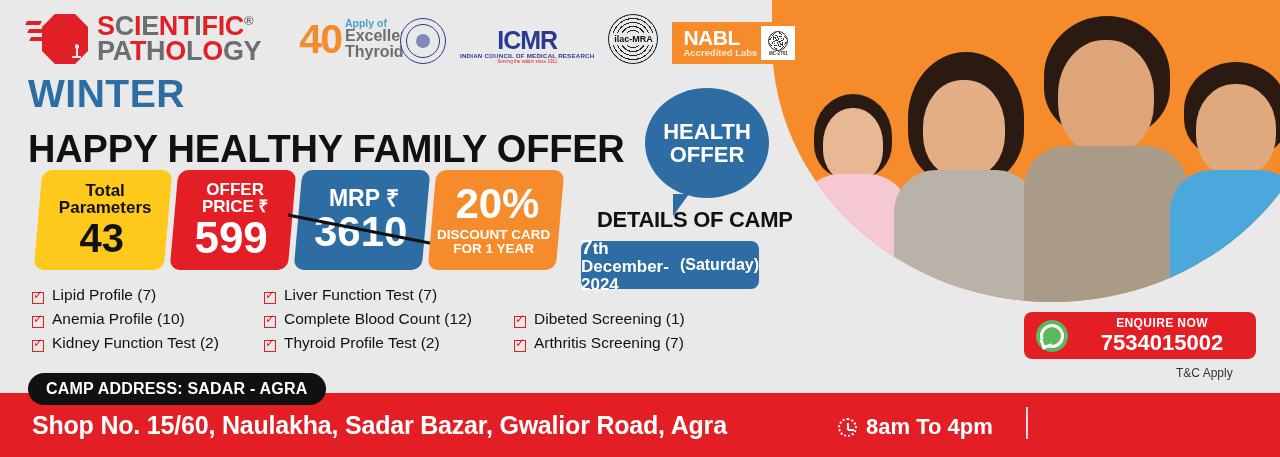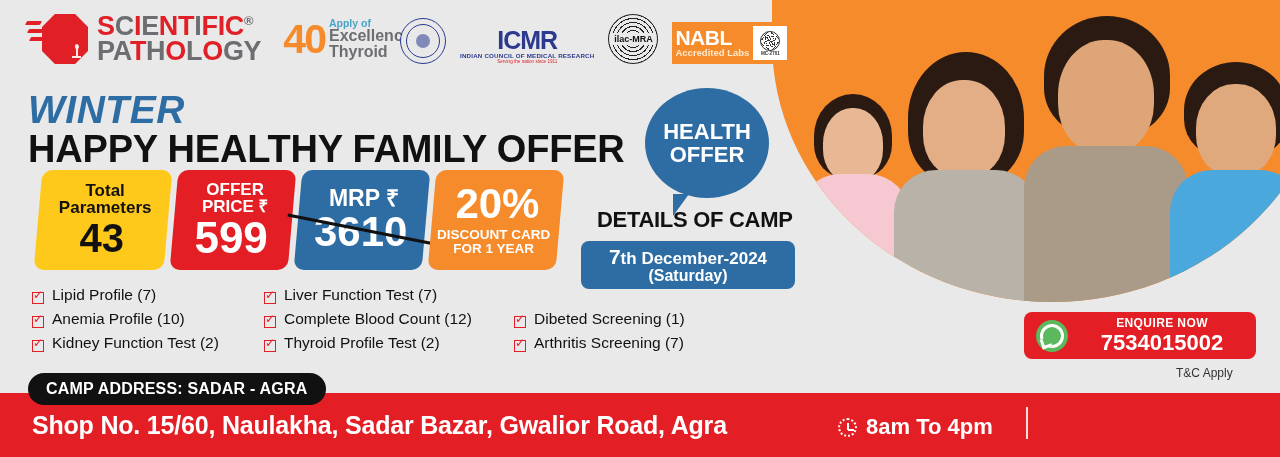--- a/index.html
+++ b/index.html
@@ -51,47 +51,47 @@
   .d1{ left:0px; top:11px; } .d2{ left:2px; top:19px; } .d3{ left:4px; top:27px; }
   .scope{ position:absolute; left:44px; top:33px; width:13px; height:17px; }
   .logo-txt{ line-height:0.93; }
   .logo-txt .l1{ font-size:27px; font-weight:bold; letter-spacing:-0.3px; }
   .logo-txt .l1 .c{ color:#E01F26; } .logo-txt .l1 .g{ color:#6d6e71; }
   .logo-txt .l2{ font-size:27px; font-weight:bold; letter-spacing:-0.3px; }
   .logo-txt .l2 .p{ color:#6d6e71; } .logo-txt .l2 .o{ color:#E01F26; }
   .reg{ font-size:13px; color:#6d6e71; vertical-align:super; }
 
   .forty{ display:flex; align-items:center; gap:4px; margin-left:6px; }
-  .forty .num{ font-size:41px; font-weight:bold; color:#F68B2C; letter-spacing:-2px; line-height:1; }
+  .forty .num{ font-size:41px; font-weight:bold; color:#F68B2C; letter-spacing:-2px; line-height:1;margin-left:16px; }
   .forty .tx{ line-height:1.0; }
   .forty .yrs{ font-size:10.5px; color:#4aa3c7; font-weight:bold; }
   .forty .exc{ font-size:16px; color:#6d6e71; font-weight:bold; line-height:1.0; }
   .forty .srv{ font-size:16px; color:#6d6e71; font-weight:bold; line-height:1.0; }
 
   .badges{ position:absolute; left:400px; top:14px; display:flex; align-items:flex-end; gap:14px; }
   .seal{ width:46px; height:46px; border-radius:50%; border:1.6px solid #2b3a8f; position:relative; background:#e9e9e9; }
   .seal .inner{ position:absolute; inset:5px; border-radius:50%; border:1px solid #2b3a8f; }
   .seal .core{ position:absolute; left:50%; top:50%; width:14px; height:14px; margin:-7px 0 0 -7px; border-radius:50%; background:#2b3a8f; opacity:.55;}
   .icmr{ text-align:center; }
   .icmr .big{ font-size:25px; font-weight:bold; color:#2b3a8f; letter-spacing:-1px; line-height:0.9; }
   .icmr .sm{ font-size:6.2px; color:#2b3a8f; font-weight:bold; line-height:1.15; letter-spacing:.2px;}
   .icmr .tiny{ font-size:4.6px; color:#E01F26; }
   .ilac{ width:50px; height:50px; border-radius:50%; border:1.4px solid #222; display:flex; align-items:center; justify-content:center; background:#e9e9e9;
          background-image:repeating-radial-gradient(circle, #222 0 1px, transparent 1px 4px); }
   .ilac span{ font-size:9px; font-weight:bold; color:#111; background:#e9e9e9; padding:1px 2px; }
-  .nabl{ display:flex; align-items:center; gap:4px; background:#F68B2C; padding:4px 3px; }
+  .nabl{ display:flex; align-items:center; gap:4px; background:#F68B2C; padding:4px 11px; }
   .nabl .t1{ font-size:21px; font-weight:bold; color:#fff; line-height:0.9; letter-spacing:-.5px;}
   .nabl .t2{ font-size:9.5px; font-weight:bold; color:#ffe9cf; line-height:1; }
   .nabl .mc{ width:34px; height:34px; background:#fff; display:flex; flex-direction:column; align-items:center; justify-content:center; }
   .nabl .mc .ring{ width:20px; height:20px; border-radius:50%; border:1.5px solid #333;
                    background-image:repeating-conic-gradient(#333 0 3deg, #fff 3deg 9deg); }
   .nabl .mc .lbl{ font-size:4.6px; font-weight:bold; color:#333; }
 
   
-  .winter{ position:absolute; left:28px; top:88px; font-size:39px; font-weight:bold; color:#2E6DA4; letter-spacing:0.5px;font-style:italic; }
+  .winter{ position:absolute; left:28px; top:72px; font-size:39px; font-weight:bold; color:#2E6DA4; letter-spacing:0.5px; }
   .headline{ position:absolute; left:28px; top:128px; font-size:38px; font-weight:bold; color:#111; letter-spacing:-0.2px; }
 
   
   .boxes{ position:absolute; left:38px; top:170px; display:flex; align-items:flex-start; }
   .pbox{ border-radius:10px; transform:skewX(-5deg); display:flex; flex-direction:column; align-items:center; justify-content:center; }
   .pbox > *{ transform:skewX(5deg); }
   .b-yellow{ width:130px; height:100px; background:#FFC91B; }
   .b-yellow .cap{ font-size:17px; font-weight:bold; color:#111; text-align:center; line-height:1.0; }
   .b-yellow .val{ font-size:40px; font-weight:bold; color:#111; line-height:1.0; margin-top:2px; }
   .b-red{ width:118px; height:100px; background:#E31E24; margin-left:6px; }
@@ -119,23 +119,23 @@
     background:#2E6DA4; border-radius:50%;
     display:flex; flex-direction:column; align-items:center; justify-content:center;
   }
   .bubble span{ color:#fff; font-size:22px; font-weight:bold; line-height:1.05; }
   .bubble::after{
     content:""; position:absolute; left:28px; bottom:-18px;
     border-left:16px solid #2E6DA4; border-bottom:22px solid transparent; border-right:6px solid transparent;
   }
   .details{ position:absolute; left:597px; top:207px; font-size:22px; font-weight:bold; color:#111; letter-spacing:-0.3px; }
   .datebox{
-    position:absolute; left:581px; top:241px; width:214px; height:48px;
+    position:absolute; left:581px; top:241px; width:178px; height:48px;
     background:#2E6DA4; border-radius:8px;
-    display:flex; flex-direction:column; align-items:center; justify-content:center;
+    display:flex; flex-direction:row; align-items:center; justify-content:center;
   }
   .datebox .d1{ color:#fff; font-size:17px; font-weight:bold; line-height:1.05; }
   .datebox .d1 b{ font-size:21px; }
   .datebox .d2{ color:#fff; font-size:16px; font-weight:bold; line-height:1.05; }
 
   
   .wa{
     position:absolute; left:1024px; top:312px; width:232px; height:47px;
     background:#E31E24; border-radius:8px; display:flex; align-items:center; gap:8px; padding-left:12px;
   }

